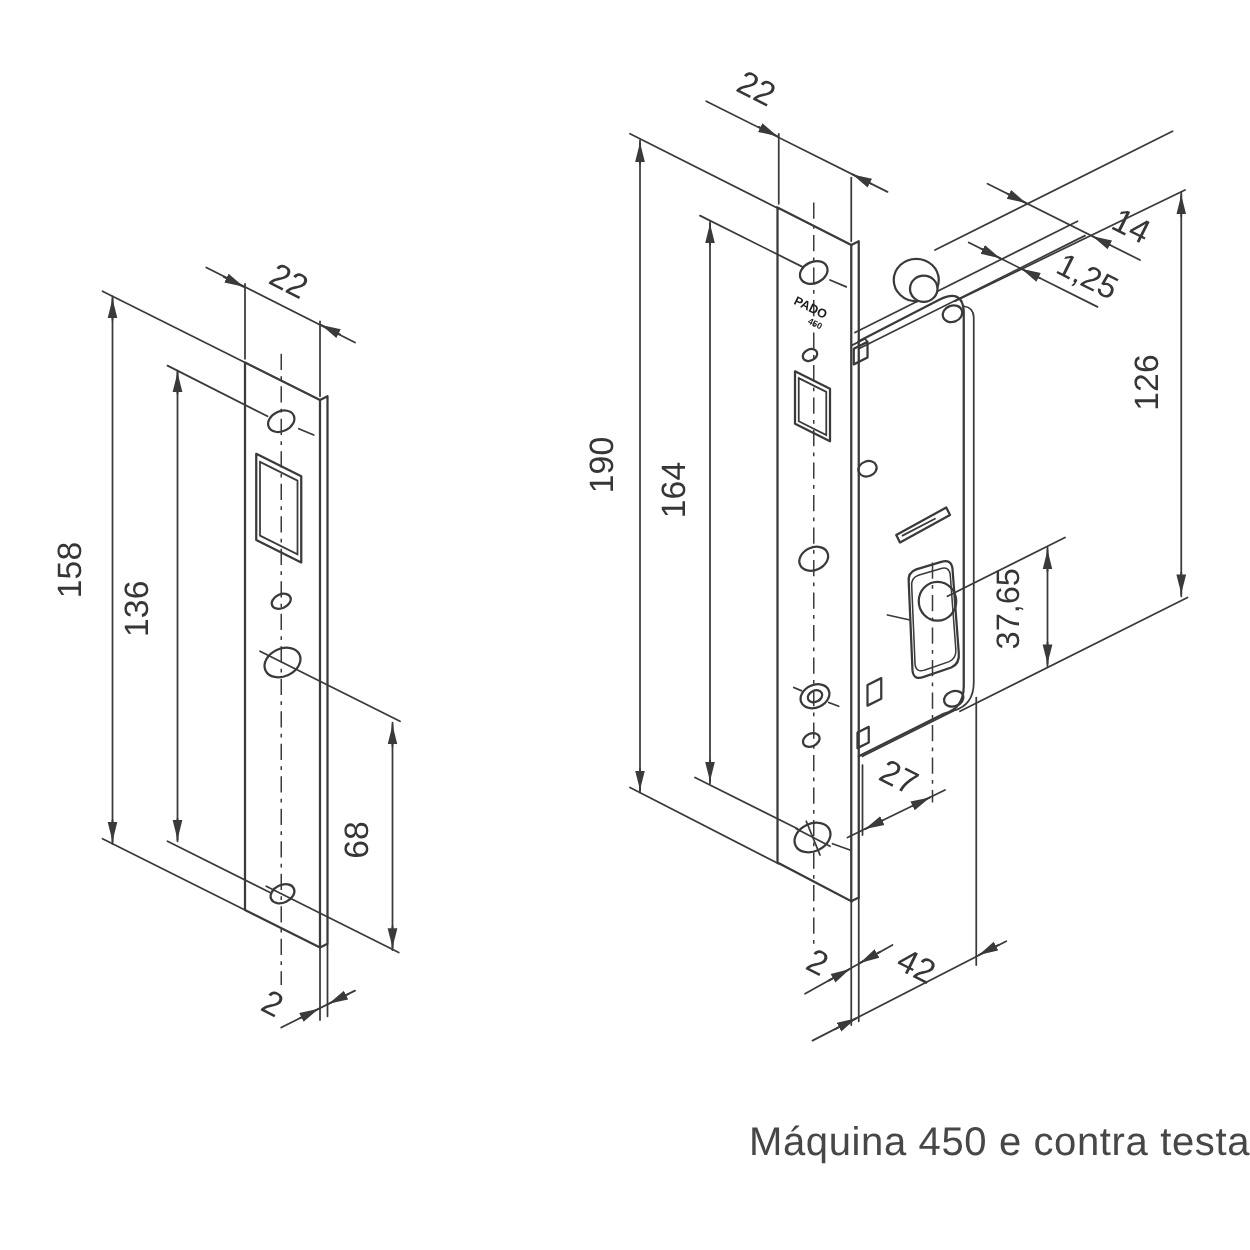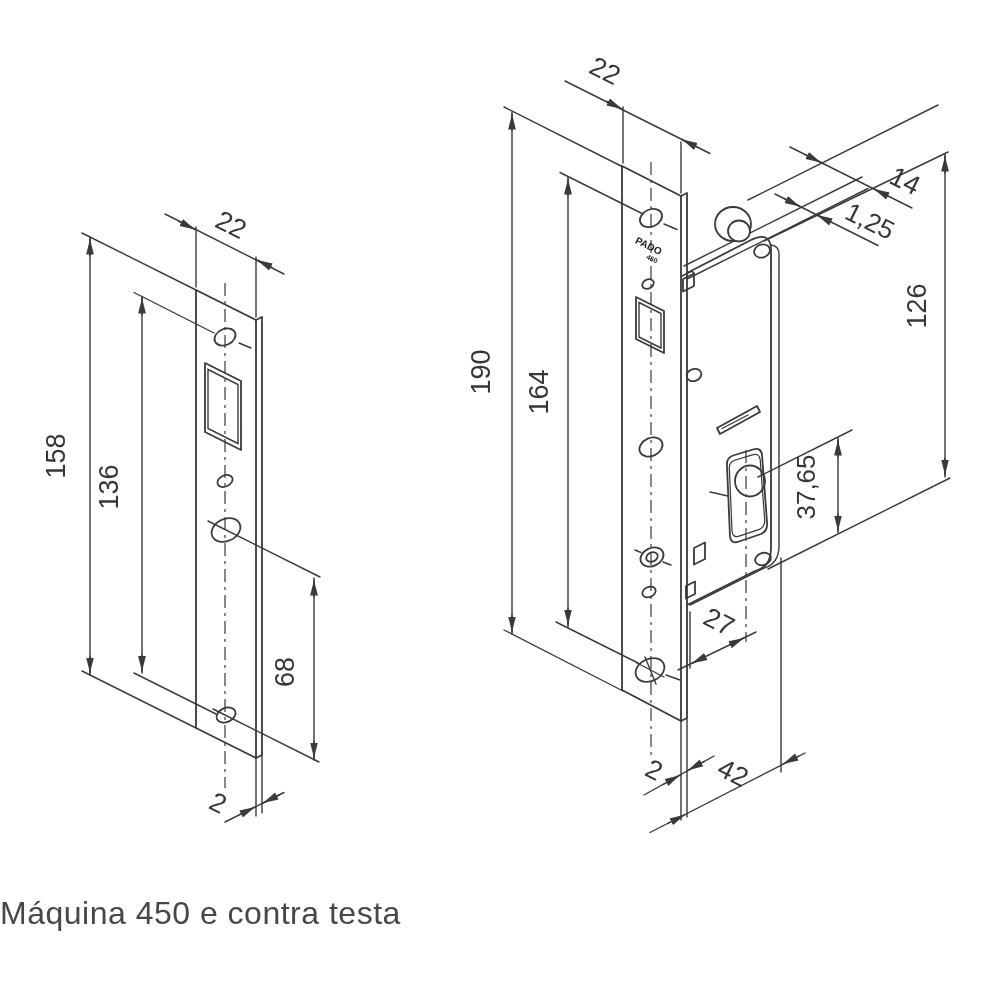--- a/index.html
+++ b/index.html
@@ -6,21 +6,21 @@
   .stage{position:relative;width:1000px;height:1000px;background:#fff;overflow:hidden;
          font-family:"Liberation Sans",sans-serif;}
   svg{display:block;}
   .ln{stroke:#3a3a3a;stroke-width:1.8;fill:none;stroke-linecap:round;stroke-linejoin:round;}
   .thin{stroke:#3a3a3a;stroke-width:1.4;fill:none;stroke-linecap:round;}
   .cl{stroke:#3a3a3a;stroke-width:1.2;fill:none;stroke-dasharray:13 5 3 5;}
   .dim{font-family:"Liberation Sans",sans-serif;font-size:27px;fill:#363636;text-anchor:middle;}
   .dimsmall{font-size:26px;}
   .logo1{font-family:"Liberation Sans",sans-serif;font-size:10px;font-weight:bold;fill:#1d1d1d;text-anchor:middle;}
   .logo2{font-family:"Liberation Sans",sans-serif;font-size:7px;font-weight:bold;fill:#1d1d1d;text-anchor:middle;}
-  .caption{position:absolute;left:0;right:0;top:895px;text-align:left;
+  .caption{position:absolute;left:0;right:0;top:895px;text-align:right;
            font-size:32px;color:#474747;letter-spacing:0.5px;}
 </style>
 </head>
 <body>
 
 <div class="stage">
 <svg width="1000" height="1000" viewBox="0 0 1000 1000">
   <defs>
     <marker id="ah" viewBox="0 0 16 9" refX="15.5" refY="4.5" markerWidth="16" markerHeight="9" orient="auto" markerUnits="userSpaceOnUse">
       <path d="M0,0.6 L15.5,4.5 L0,8.4 Z" fill="#3a3a3a"></path>

